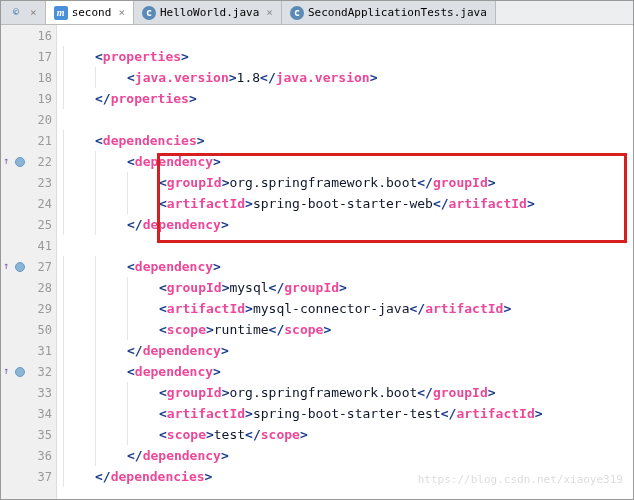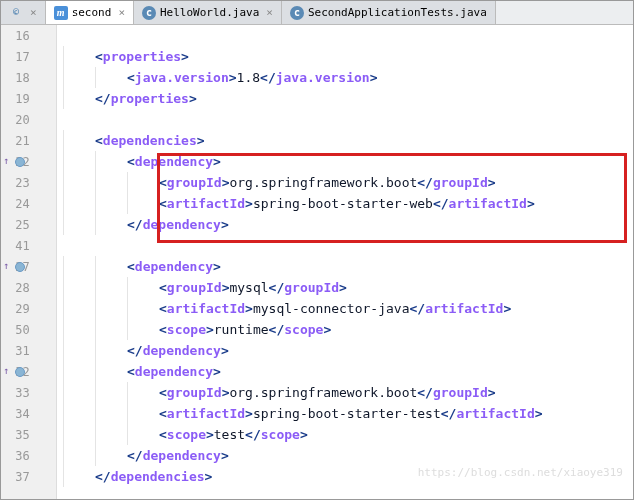--- a/index.html
+++ b/index.html
@@ -7,32 +7,32 @@
 .tabs{display:flex;background:#eceef0;border-bottom:1px solid #bbb;height:24px}
 .tab{display:flex;align-items:center;padding:0 8px;border-right:1px solid #bbb;background:#dcdfe3;cursor:pointer;font-size:11px;gap:4px}
 .tab.active{background:#fff}
 .tab-icon{width:14px;height:14px;display:flex;align-items:center;justify-content:center;font-size:10px;font-weight:bold;border-radius:2px}
 .icon-java{color:#5a8ab5}
 .icon-m{background:#4a90d9;color:#fff;font-style:italic;font-family:serif}
 .icon-c{background:#5a8ab5;color:#fff;border-radius:50%}
 .tab-close{color:#888;font-size:11px;margin-left:3px}
 .editor{display:flex;height:calc(100% - 24px);position:relative}
 .gutter{width:56px;background:#f0f0f0;border-right:1px solid #ddd;flex-shrink:0}
-.gutter-row{height:21px;display:flex;align-items:center;justify-content:center;padding-right:12px;color:#999;font-size:12px;position:relative}
+.gutter-row{height:21px;display:flex;align-items:center;justify-content:flex-end;padding-right:4px;color:#999;font-size:12px;position:relative}
 .marker{position:absolute;left:2px;width:14px;height:14px}
 .marker-arrow{color:#7a5ca8;font-size:10px}
 .marker-circ{width:10px;height:10px;border-radius:50%;background:#8ab5d4;border:1px solid #6a9ac5;position:absolute;left:14px;top:6px}
 .code{flex:1;padding:0 6px;position:relative}
 .line{height:21px;display:flex;align-items:center;white-space:pre}
 .indent{display:inline-block;width:32px;border-left:1px solid #e4e4e4;height:21px}
-.tag{color:#8b5cf6;font-weight:bold}
+.tag{color:#ec4899;font-weight:bold}
 .bracket{color:#1a3c8a;font-weight:bold}
 .text{color:#0f172a}
 .highlight-box{position:absolute;border:3px solid #d62020;left:100px;top:128px;width:470px;height:90px;pointer-events:none}
-.watermark{position:absolute;right:10px;bottom:20px;color:#ddd;font-size:11px;pointer-events:none}
+.watermark{position:absolute;right:10px;bottom:13px;color:#ddd;font-size:11px;pointer-events:none}
 </style>
 </head>
 <body>
 
 <div class="tabs">
   <div class="tab">
       <span class="tab-icon icon-java">©</span>
       <span class="tab-close">×</span>
     </div>
   <div class="tab active">

